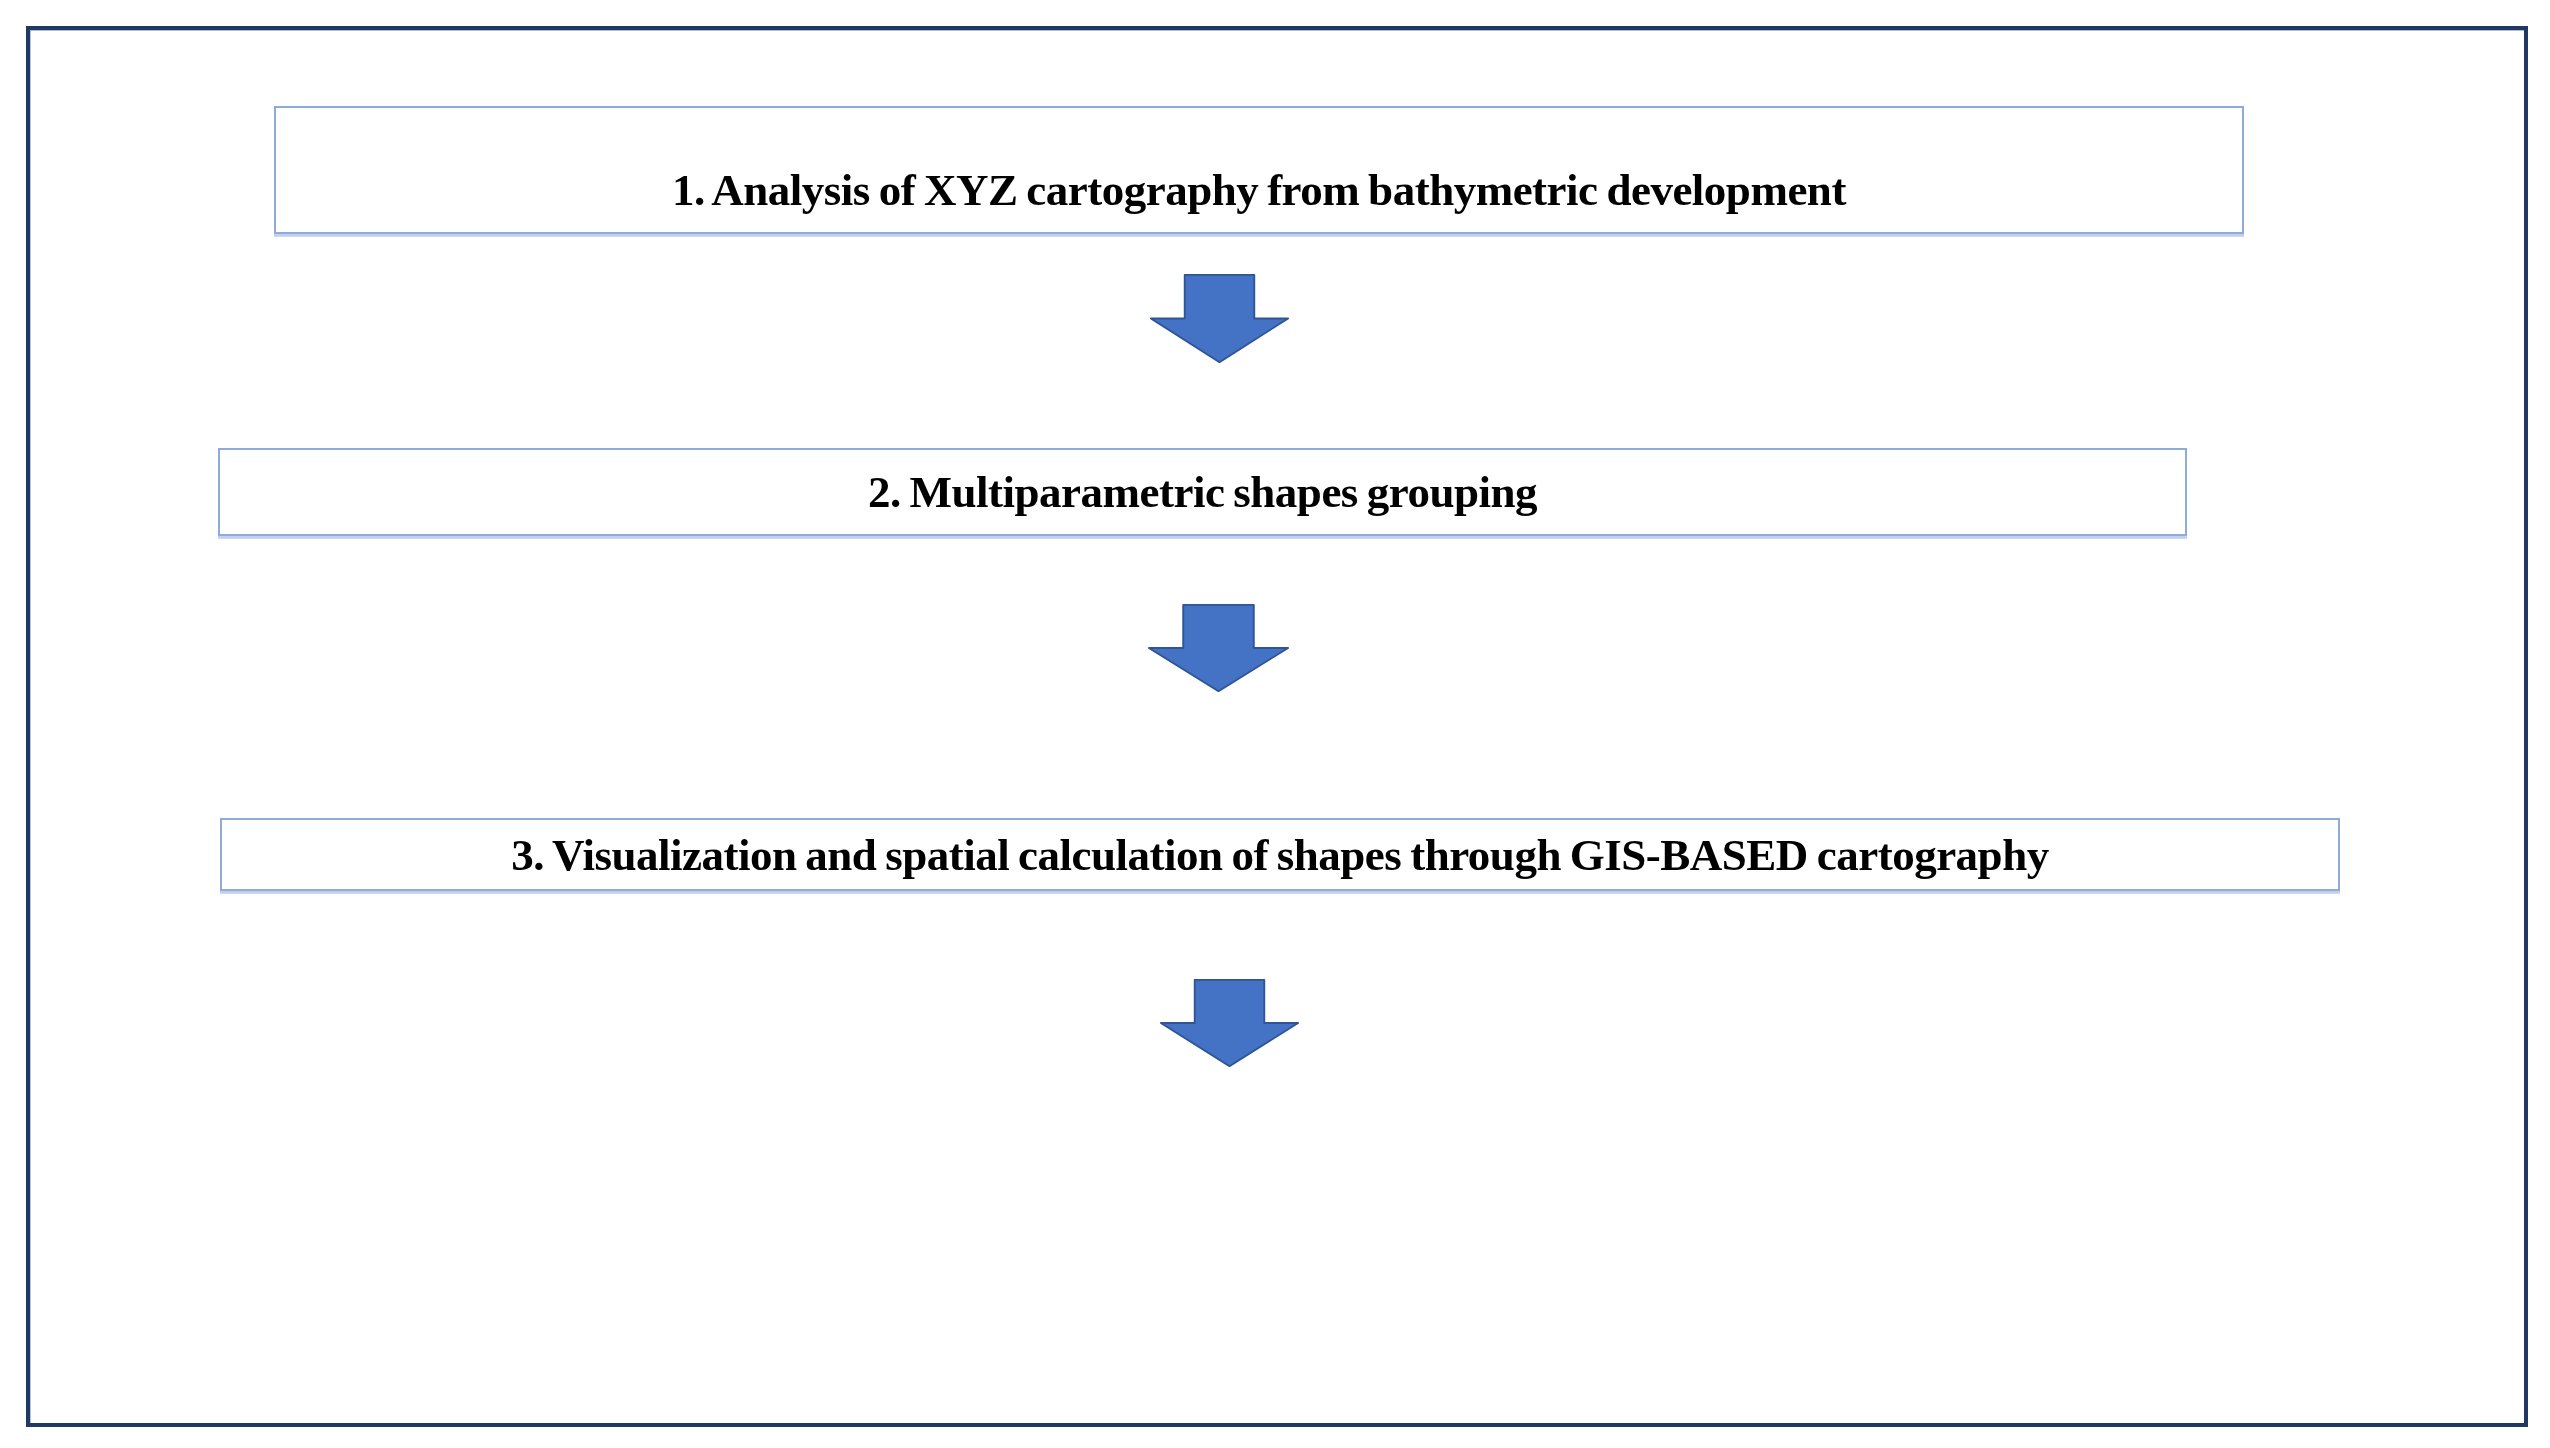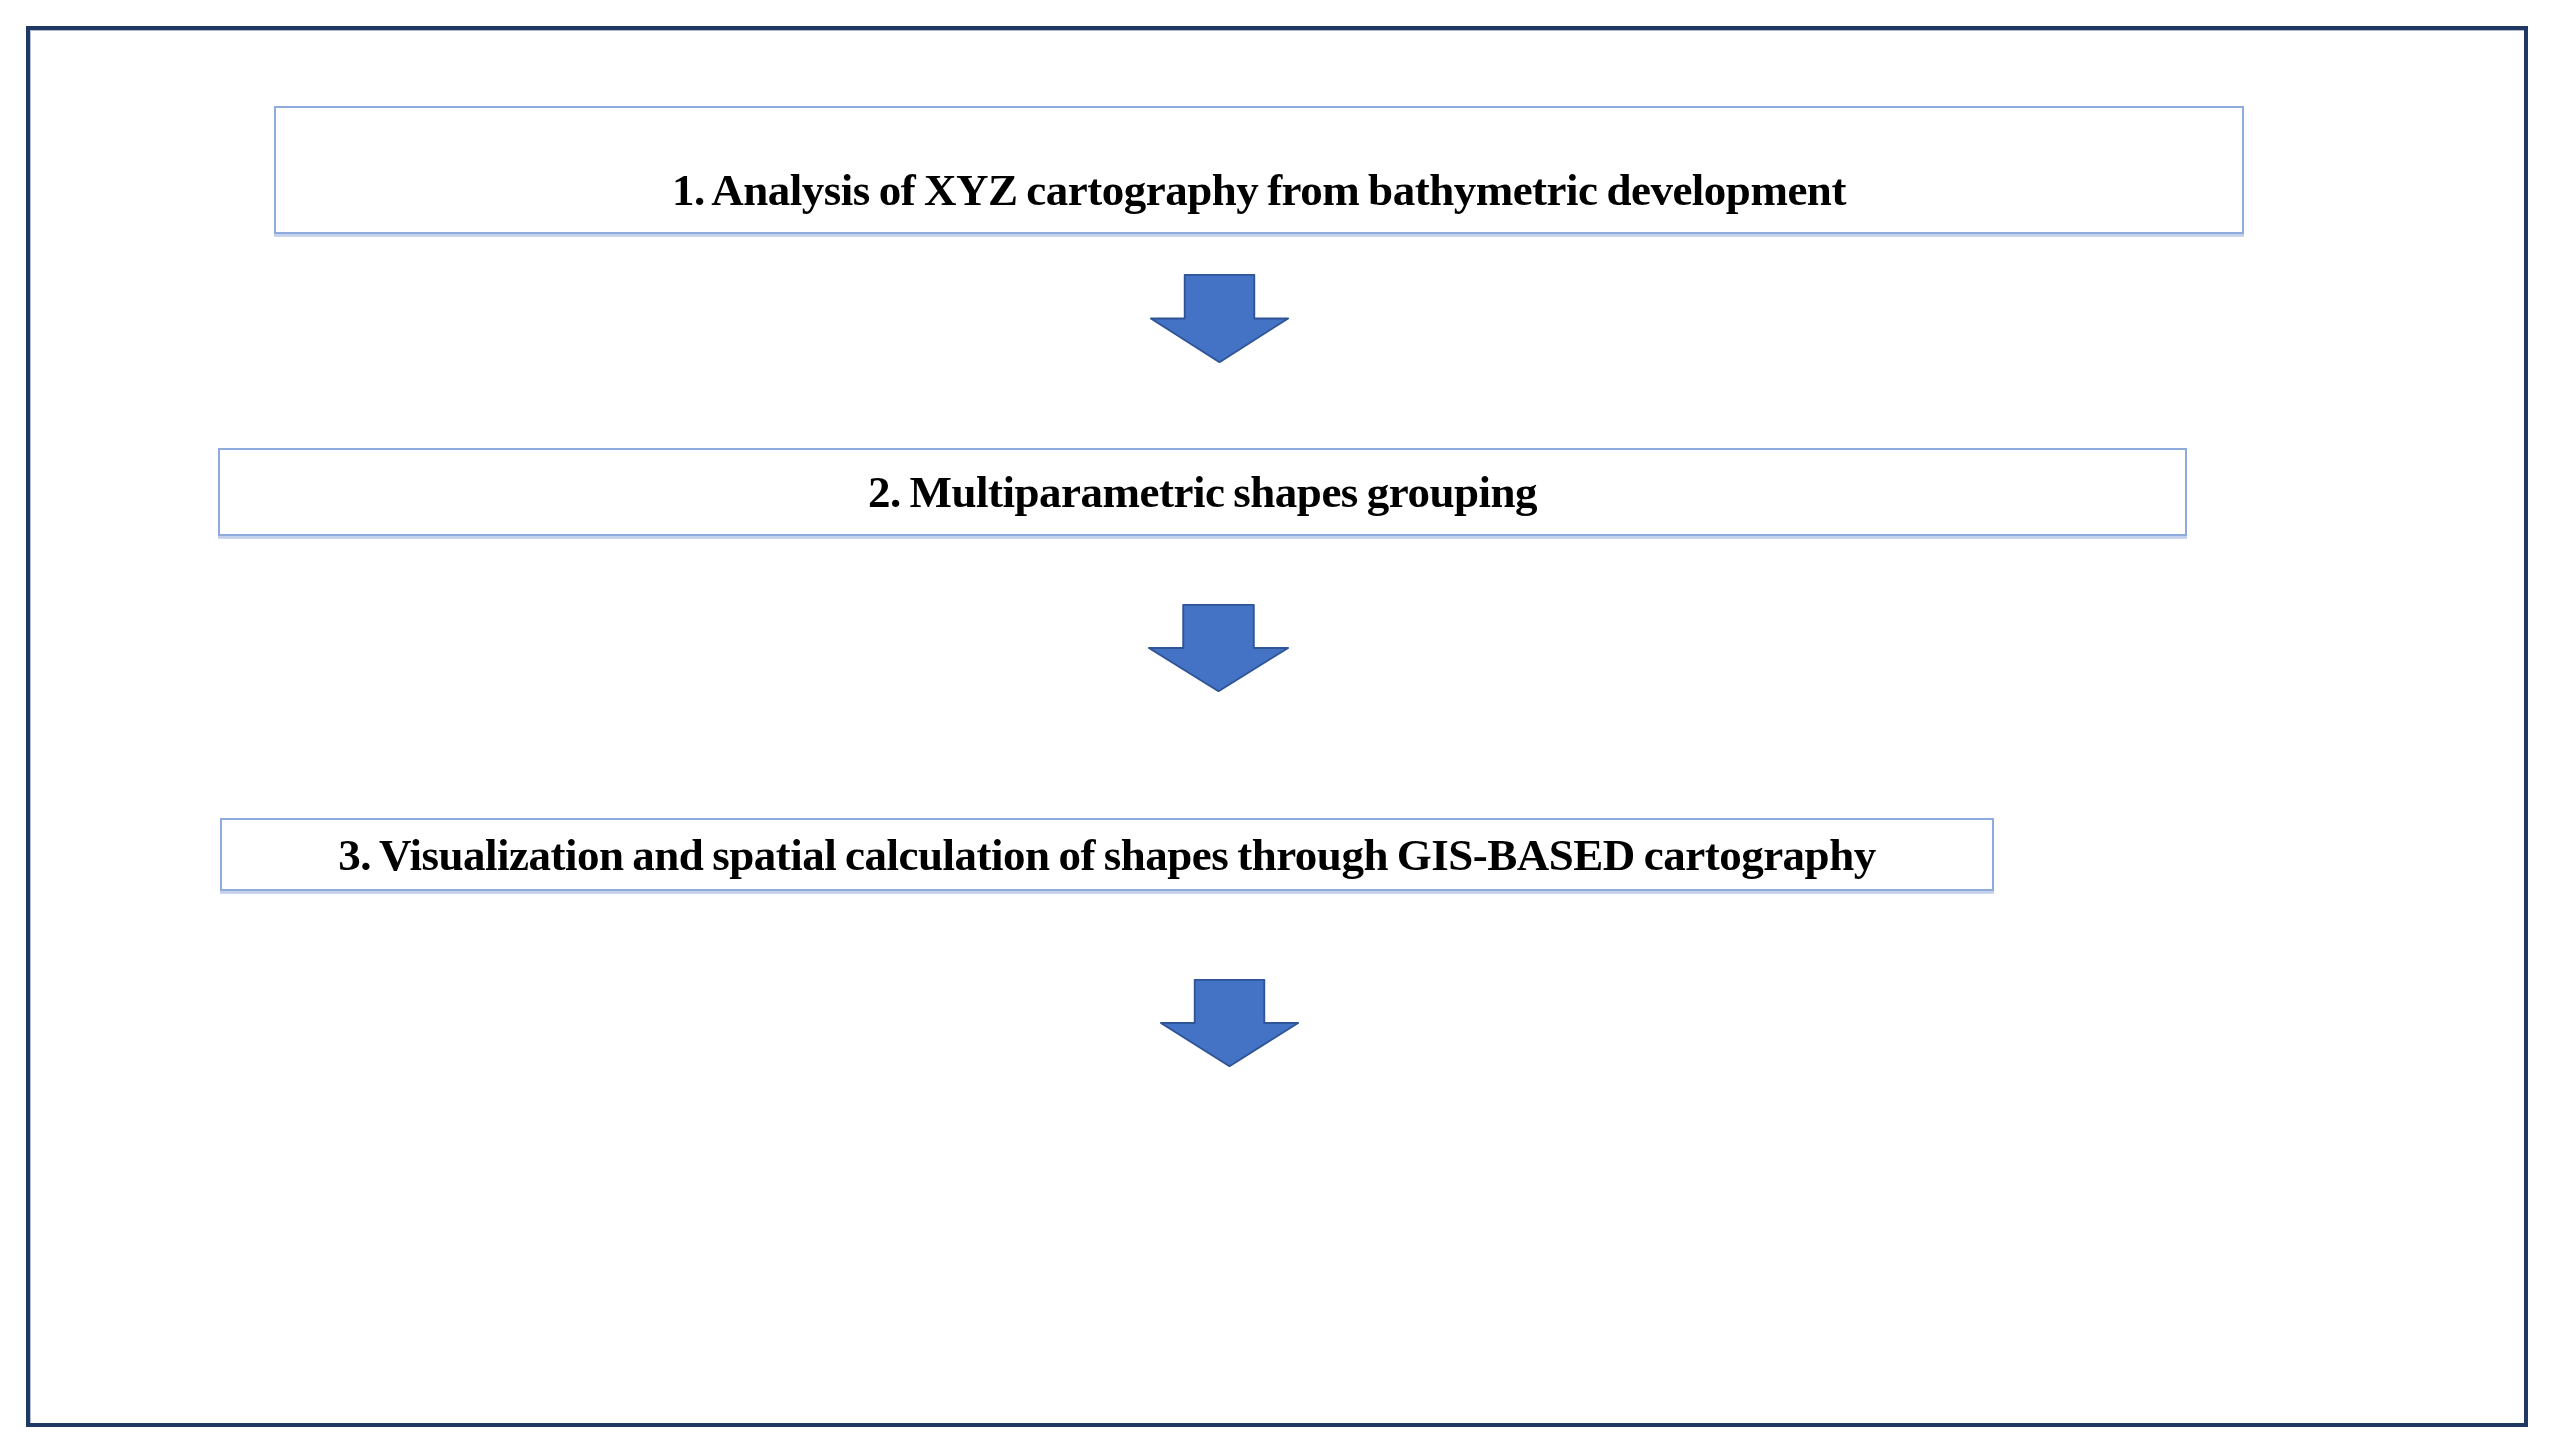--- a/index.html
+++ b/index.html
@@ -45,21 +45,21 @@
     font-weight: 700;
     font-size: 45px;
     color: var(--text);
     letter-spacing: -0.5px;
     word-spacing: -1.9px;
     white-space: nowrap;
     text-align: center;
   }
   .box-1 { left: 274px;  top: 106px;  width: 1970px; height: 128px; padding-top: 40px; }
   .box-2 { left: 218px;  top: 448px;  width: 1969px; height: 88px; }
-  .box-3 { left: 220px;  top: 818px;  width: 1774px; height: 73px; }
+  .box-3 { left: 220px;  top: 818px;  width: 2120px; height: 73px; }
   .box-4 { left: 220px;  top: 1173px; width: 2114px; height: 73px; }
   .arrow {
     position: absolute;
     display: block;
   }
   .arrow-1 { left: 1149px; top: 273px;  width: 141px; height: 91px; }
   .arrow-2 { left: 1147px; top: 603px;  width: 143px; height: 90px; }
   .arrow-3 { left: 1159px; top: 978px; width: 141px; height: 90px; }
   .arrow svg { width: 100%; height: 100%; display: block; }
   .arrow polygon {

